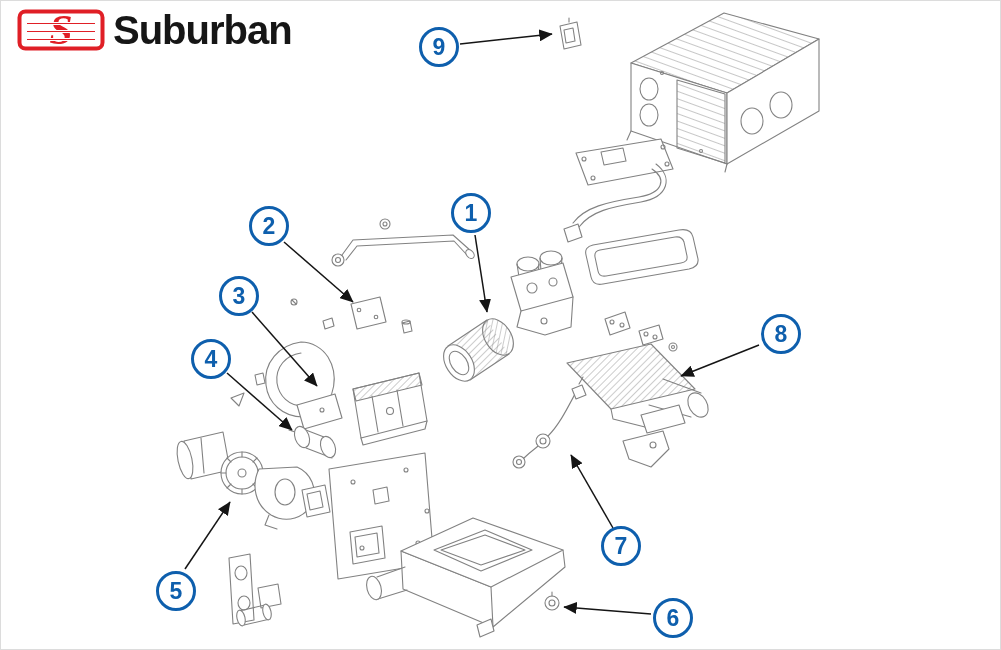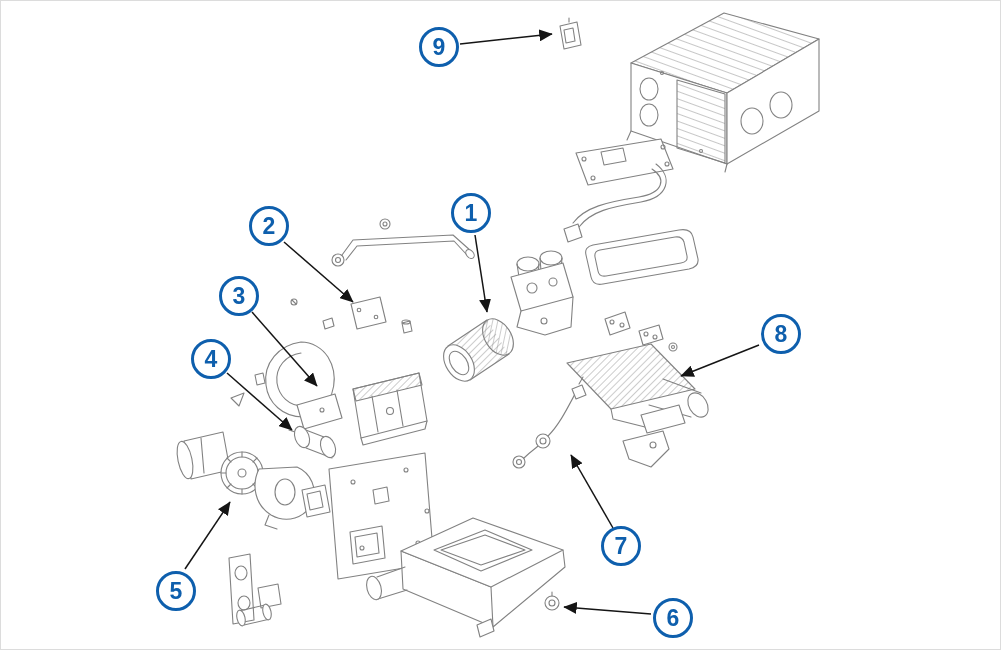--- a/index.html
+++ b/index.html
@@ -19,20 +19,33 @@
     border:3px solid #0e5fad;border-radius:50%;background:#ffffff;
     display:flex;align-items:center;justify-content:center;z-index:2;
   }
   .callout-num{color:#0e5fad;font-weight:bold;font-size:23px;}
 </style>
 </head>
 <body>
 
 <div class="stage">
 
+  <div class="logo">
+    <svg width="88" height="42" viewBox="0 0 88 42">
+      <rect x="2.5" y="2.5" width="83" height="37" rx="6" fill="#ffffff" stroke="#e01f26" stroke-width="4"></rect>
+      <text x="44" y="35" font-size="42" font-style="italic" font-weight="bold" fill="#e01f26" text-anchor="middle" font-family="Liberation Serif, serif">S</text>
+      <rect x="7" y="13" width="74" height="3" fill="#ffffff"></rect>
+      <rect x="7" y="21" width="74" height="3" fill="#ffffff"></rect>
+      <rect x="7" y="29" width="74" height="3" fill="#ffffff"></rect>
+      <rect x="10" y="14" width="68" height="1" fill="#e01f26"></rect>
+      <rect x="10" y="22" width="68" height="1" fill="#e01f26"></rect>
+      <rect x="10" y="30" width="68" height="1" fill="#e01f26"></rect>
+    </svg>
+    <span class="logo-text">Suburban</span>
+  </div>
 
   <svg class="art" width="1001" height="650" viewBox="0 0 1001 650">
     <defs>
       <pattern id="hatch" width="5" height="5" patternUnits="userSpaceOnUse" patternTransform="rotate(45)">
         <line x1="0" y1="0" x2="0" y2="5" stroke="#9a9a9a" stroke-width="1"></line>
       </pattern>
       <pattern id="louver" width="7" height="7" patternUnits="userSpaceOnUse" patternTransform="rotate(20)">
         <line x1="0" y1="0" x2="7" y2="0" stroke="#8f8f8f" stroke-width="1"></line>
       </pattern>
       <marker id="arr" markerWidth="10" markerHeight="8" refX="8.5" refY="4" orient="auto">

